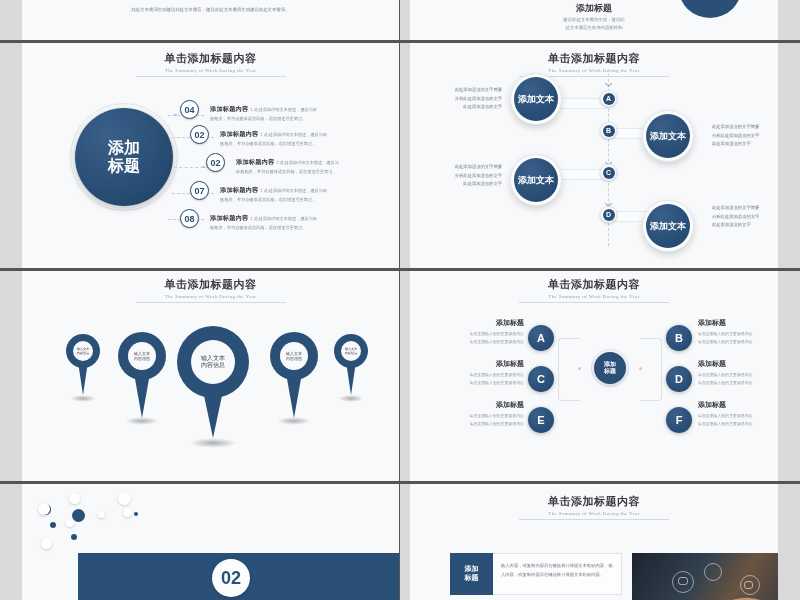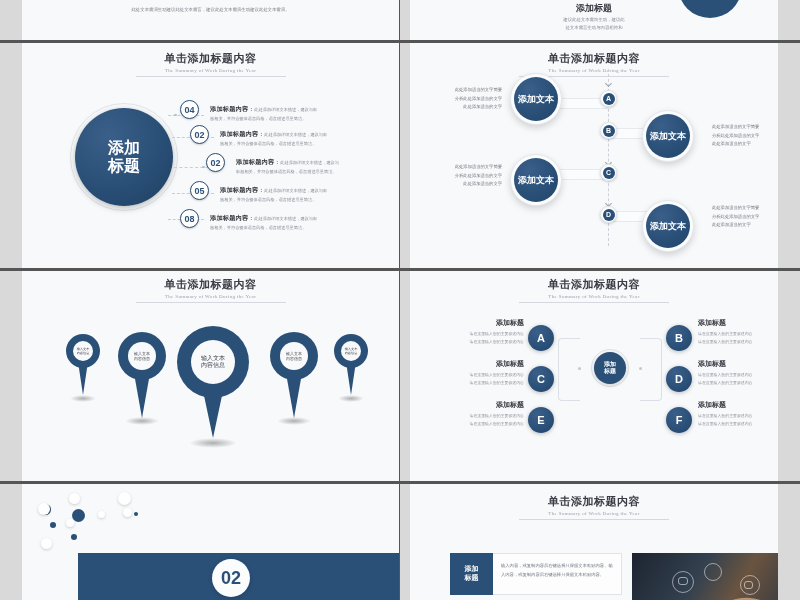--- a/index.html
+++ b/index.html
@@ -255,21 +255,21 @@
         <div><b>添加标题内容</b><span style="font-size:6px;color:#33363c;">：</span><span class="d">此处添加详细文本描述，建议与标</span></div>
         <div class="d">题相关，并符合整体语言风格，语言描述尽量简洁。</div>
       </div>
 
       <div class="num" style="left:184px; top:110px;">02</div>
       <div class="txt" style="left:214px; top:107px;">
         <div><b>添加标题内容</b><span style="font-size:6px;color:#33363c;">：</span><span class="d">此处添加详细文本描述，建议与</span></div>
         <div class="d">标题相关，并符合整体语言风格，语言描述尽量简洁。</div>
       </div>
 
-      <div class="num" style="left:168px; top:138px;">05</div>
+      <div class="num" style="left:168px; top:138px;">07</div>
       <div class="txt" style="left:198px; top:135px;">
         <div><b>添加标题内容</b><span style="font-size:6px;color:#33363c;">：</span><span class="d">此处添加详细文本描述，建议与标</span></div>
         <div class="d">题相关，并符合整体语言风格，语言描述尽量简洁。</div>
       </div>
 
       <div class="num" style="left:158px; top:166px;">08</div>
       <div class="txt" style="left:188px; top:163px;">
         <div><b>添加标题内容</b><span style="font-size:6px;color:#33363c;">：</span><span class="d">此处添加详细文本描述，建议与标</span></div>
         <div class="d">题相关，并符合整体语言风格，语言描述尽量简洁。</div>
       </div>

